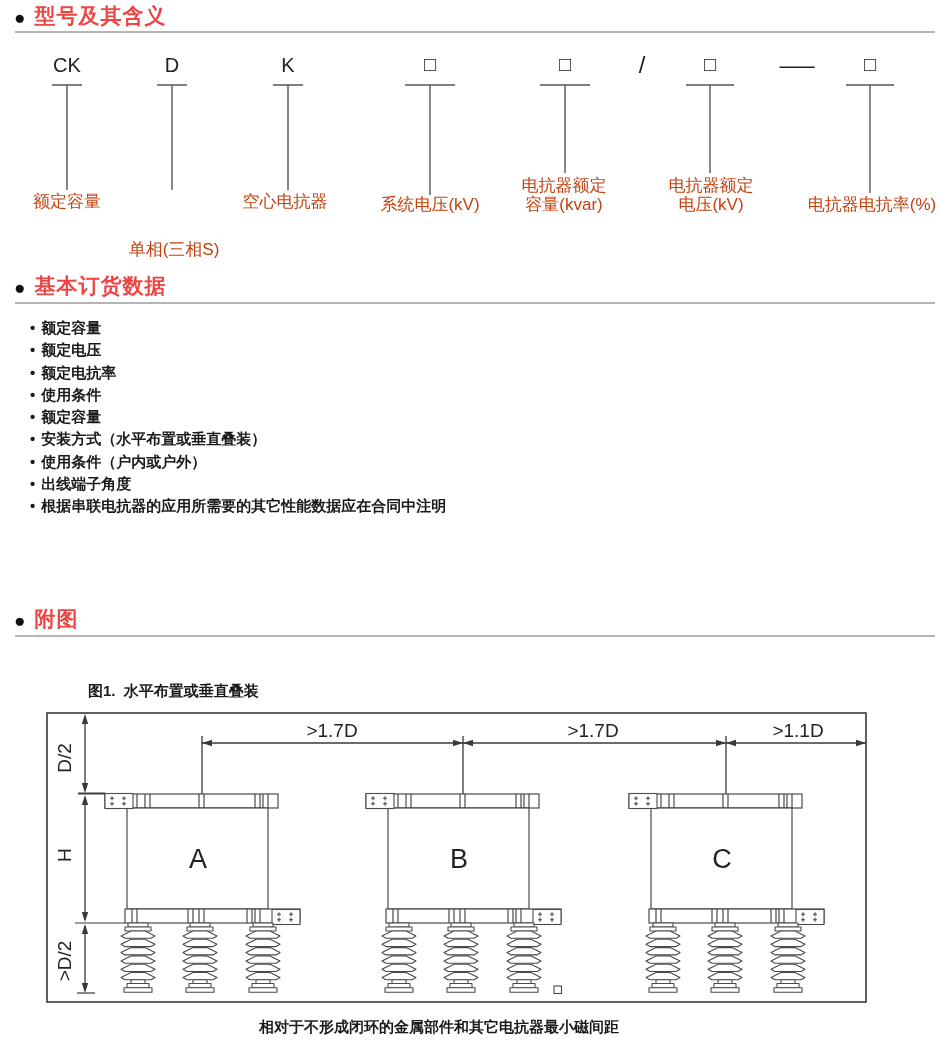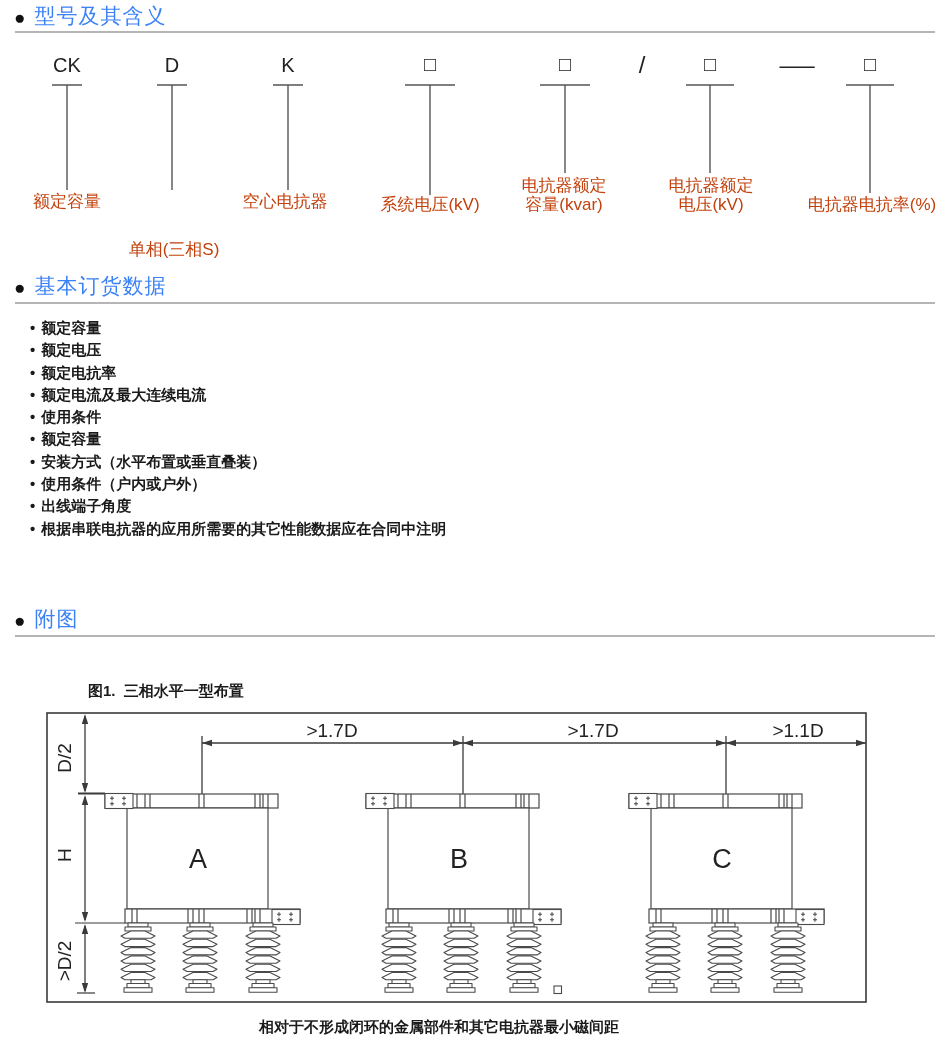--- a/index.html
+++ b/index.html
@@ -3,21 +3,21 @@
 <meta charset="utf-8">
 <style>
   * { margin:0; padding:0; box-sizing:border-box; }
   html,body { background:#fff; }
   body {
     width:950px; height:1045px; position:relative; overflow:hidden;
     font-family:"Liberation Sans","DejaVu Sans",sans-serif; color:#1f1f1f;
   }
   .sec-header { position:absolute; left:14px; display:flex; align-items:center; gap:9px; }
   .sec-bullet { font-size:19px; line-height:1; color:#111; transform:translateY(1px); }
-  .sec-title { font-size:21px; font-weight:400; color:#3b82f6; letter-spacing:1px; }
+  .sec-title { font-size:21px; font-weight:700; color:#ef4444; letter-spacing:1px; }
   .sec-rule { position:absolute; left:15px; width:920px; height:2px; background:#b5b5b5; }
   .code-sym { position:absolute; transform:translateX(-50%); font-size:20px; color:#222; white-space:nowrap; }
   .code-box { font-size:20px; }
   .code-slash { font-size:24px; }
   .code-dash { transform:translateX(-50%) scaleX(1.6); font-size:22px; }
   .code-label { position:absolute; transform:translateX(-50%); text-align:center;
     font-size:17px; font-weight:400; line-height:19px; color:#c2410c; white-space:nowrap; }
   .order-list { position:absolute; left:30px; top:317px; }
   .order-item { font-size:15px; font-weight:700; line-height:22.3px; color:#1a1a1a; white-space:nowrap; }
   .order-item .dot { margin-right:6px; font-weight:700; }
@@ -85,36 +85,35 @@
 <div class="sec-header" style="top:272px;">
   <span class="sec-bullet">●</span>
   <span class="sec-title">基本订货数据</span>
 </div>
 <div class="sec-rule" style="top:302px;"></div>
 
 <div class="order-list">
   <div class="order-item"><span class="dot">•</span><span>额定容量</span></div>
   <div class="order-item"><span class="dot">•</span><span>额定电压</span></div>
   <div class="order-item"><span class="dot">•</span><span>额定电抗率</span></div>
-  <div class="order-item"><span class="dot">•</span><span>额定电流及最大连续电流</span></div>
   <div class="order-item"><span class="dot">•</span><span>使用条件</span></div>
   <div class="order-item"><span class="dot">•</span><span>额定容量</span></div>
   <div class="order-item"><span class="dot">•</span><span>安装方式（水平布置或垂直叠装）</span></div>
   <div class="order-item"><span class="dot">•</span><span>使用条件（户内或户外）</span></div>
   <div class="order-item"><span class="dot">•</span><span>出线端子角度</span></div>
   <div class="order-item"><span class="dot">•</span><span>根据串联电抗器的应用所需要的其它性能数据应在合同中注明</span></div>
 </div>
 
 <div class="sec-header" style="top:605px;">
   <span class="sec-bullet">●</span>
   <span class="sec-title">附图</span>
 </div>
 <div class="sec-rule" style="top:635px;"></div>
 
-<div class="fig-label">图1.  三相水平一型布置</div>
+<div class="fig-label">图1.  水平布置或垂直叠装</div>
 
 <svg style="left:45px; top:710px;" width="825" height="295" viewBox="0 0 825 295" xmlns="http://www.w3.org/2000/svg">
   <defs>
     <g id="ins" fill="#fff" stroke="#4a4a4a" stroke-width="1.1" stroke-linejoin="round">
       <rect x="-10" y="0" width="20" height="4"></rect>
       <rect x="-13" y="4" width="26" height="4"></rect>
       <polygon points="-7,8 7,8 17,13 13,15.3 -13,15.3 -17,13"></polygon>
       <polygon points="-7,16.3 7,16.3 17,21.3 13,23.6 -13,23.6 -17,21.3"></polygon>
       <polygon points="-7,24.6 7,24.6 17,29.6 13,31.9 -13,31.9 -17,29.6"></polygon>
       <polygon points="-7,32.9 7,32.9 17,37.9 13,40.2 -13,40.2 -17,37.9"></polygon>

